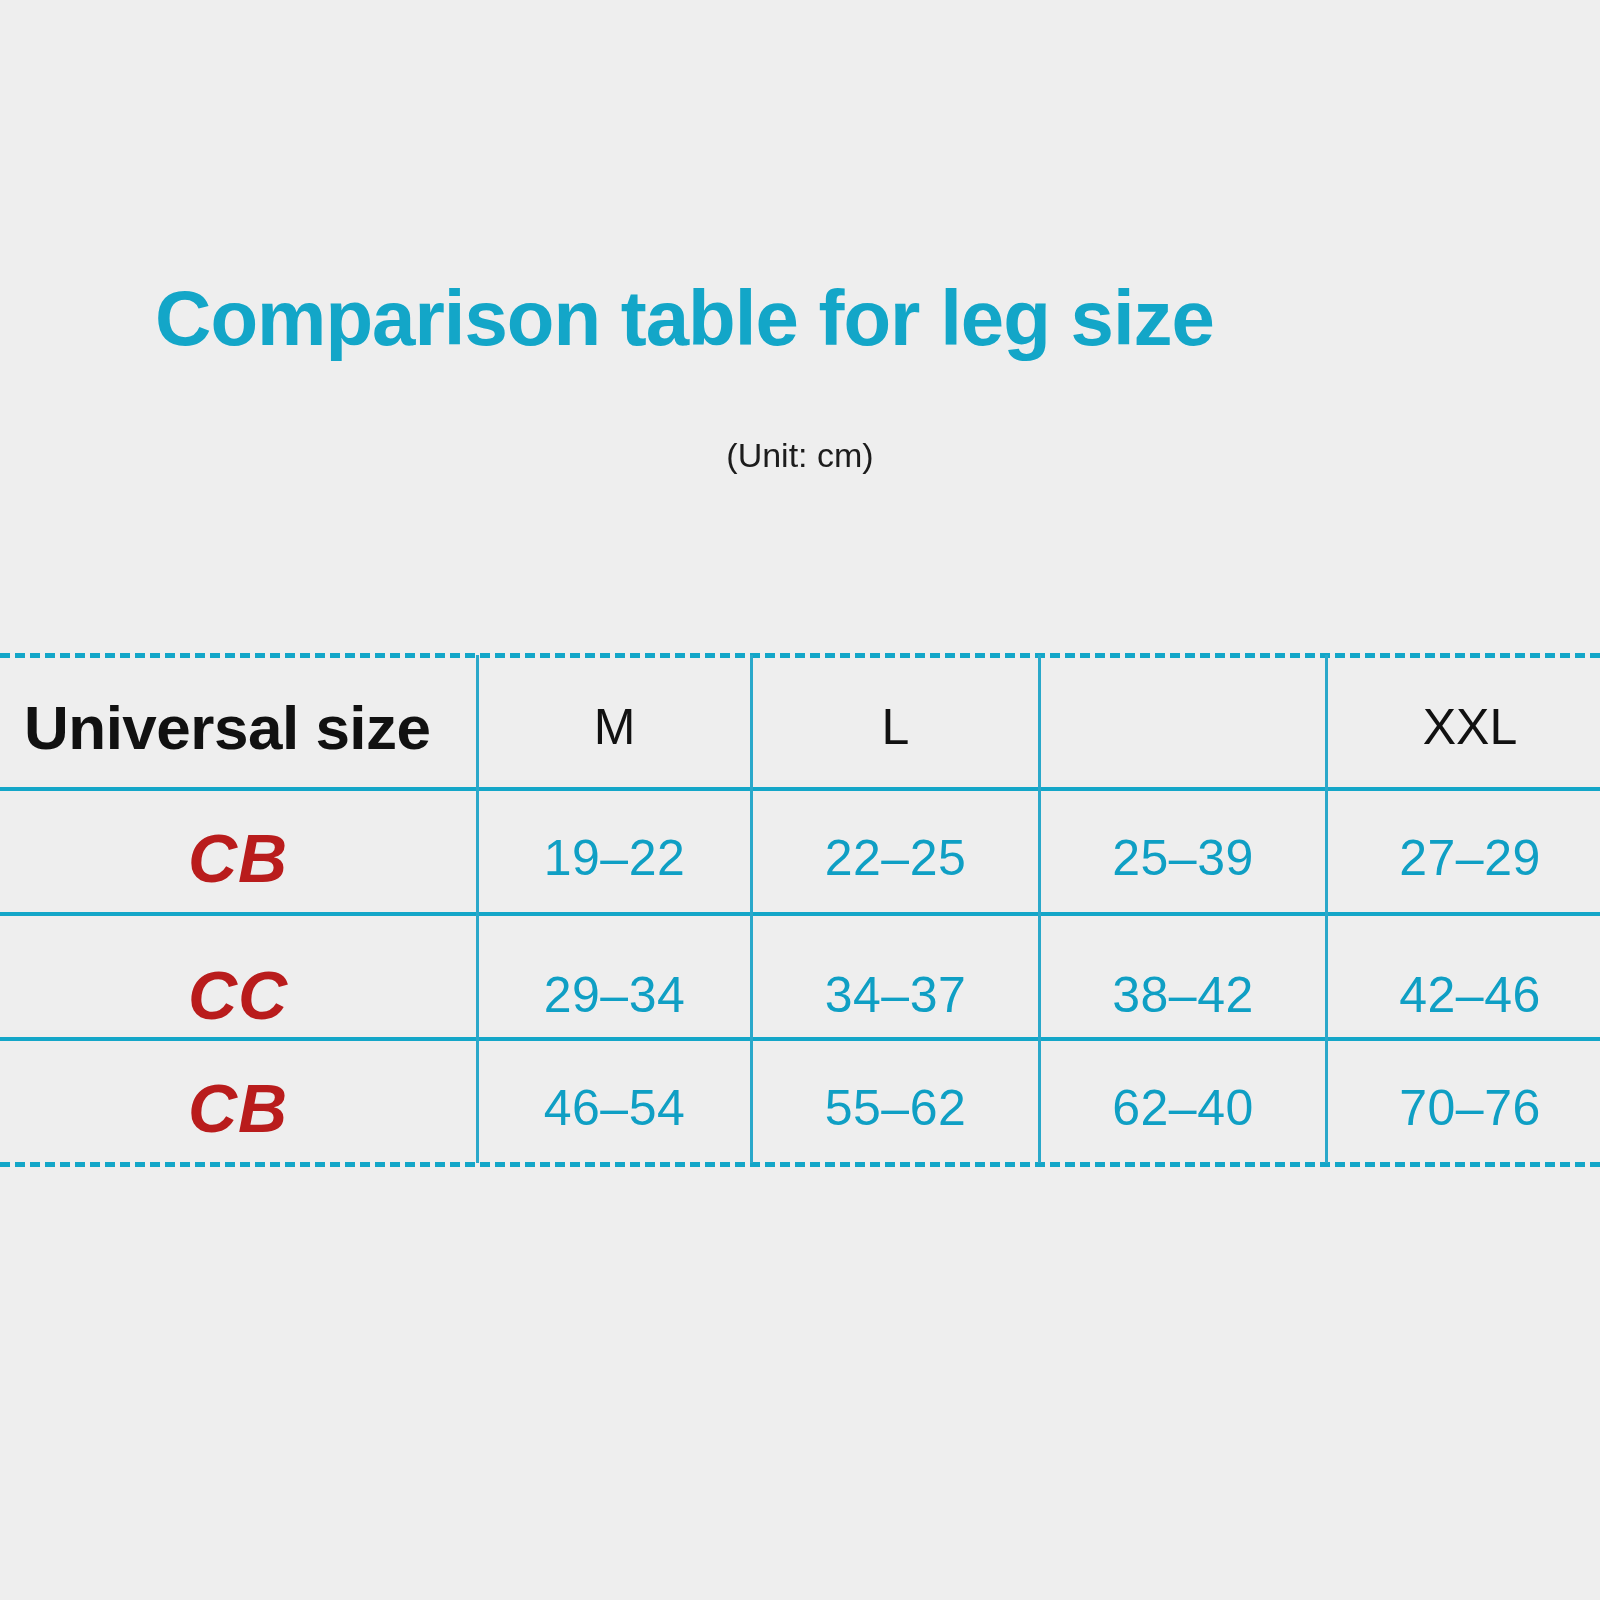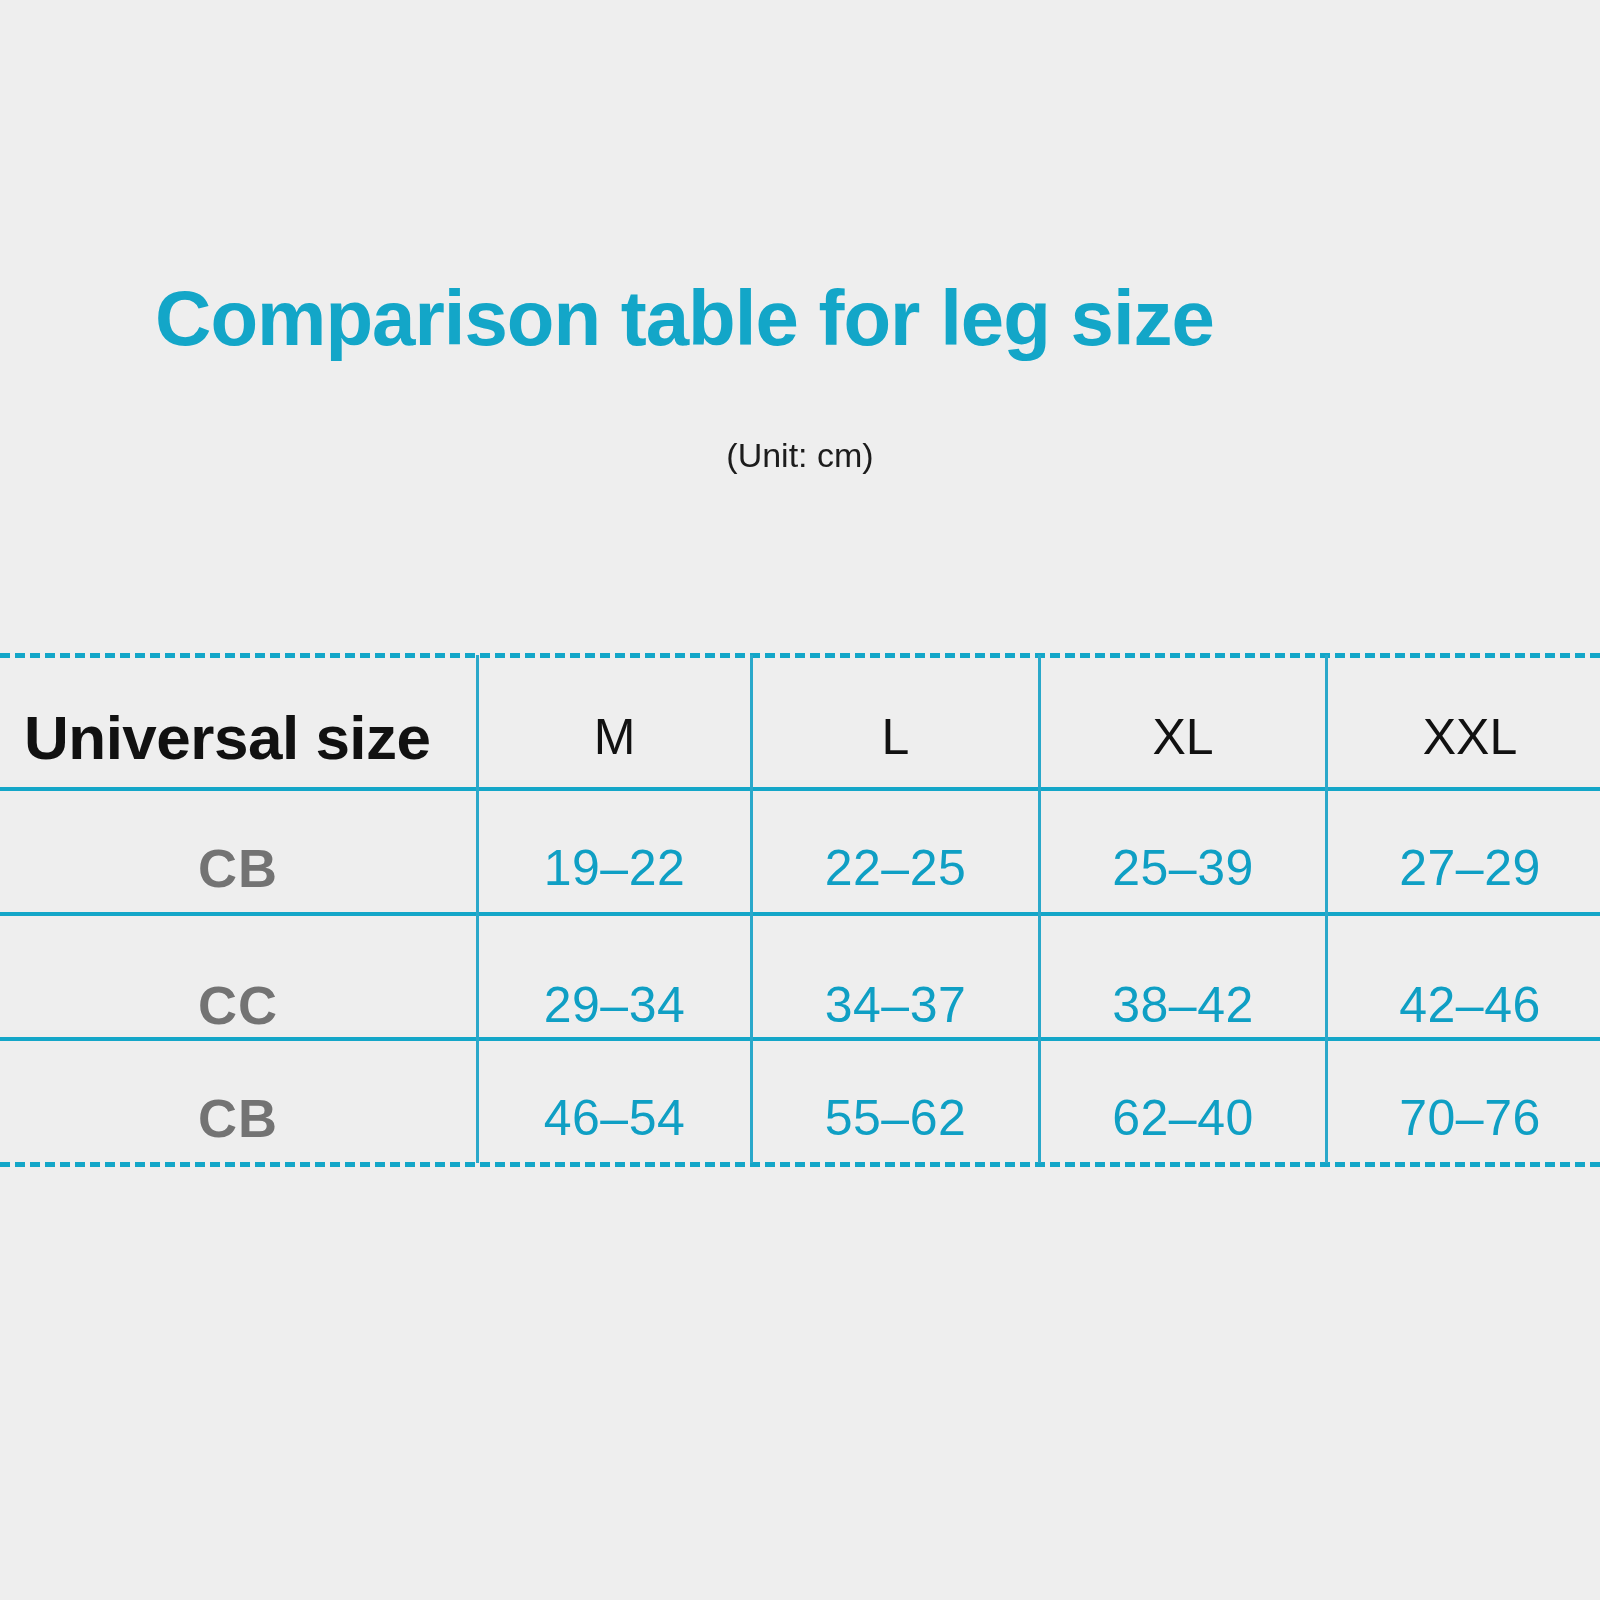--- a/index.html
+++ b/index.html
@@ -101,21 +101,21 @@
     left: 0;
     width: 1600px;
   }
   .row.head { top: 2px;   height: 132px; }
   .row.d1   { top: 138px; height: 121px; }
   .row.d2   { top: 263px; height: 145px; }
   .row.d3   { top: 388px; height: 121px; }
 
   .cell {
     position: absolute;
-    top: 16px;
+    top: 6px;
     height: 100%;
     display: flex;
     align-items: center;
     justify-content: center;
     white-space: nowrap;
   }
 
   
   .cell.col0 { left: 0;      width: 476px; }
   .cell.col1 { left: 479px;  width: 271px; }
@@ -139,24 +139,25 @@
   .row.head .cell.col4 {
     font-size: 50px;
     font-weight: 400;
     color: #111111;
   }
 
   
   .row.d1 .cell.col0,
   .row.d2 .cell.col0,
   .row.d3 .cell.col0 {
-    font-size: 54px;
+    font-size: 68px;
     font-weight: 700;
-    color: #737373;
+    color: #b91c1c;
     letter-spacing: 1px;
+    font-style: italic;
   }
   .row.d1 .cell:not(.col0),
   .row.d2 .cell:not(.col0),
   .row.d3 .cell:not(.col0) {
     font-size: 50px;
     font-weight: 400;
     color: #0f9fc4;
     letter-spacing: 0.5px;
   }
 </style>
@@ -179,21 +180,20 @@
 
     <div class="col-divider c1"></div>
     <div class="col-divider c2"></div>
     <div class="col-divider c3"></div>
     <div class="col-divider c4"></div>
 
     <div class="row head">
       <div class="cell col0">Universal size</div>
       <div class="cell col1">M</div>
       <div class="cell col2">L</div>
-      <div class="cell col3">XL</div>
       <div class="cell col4">XXL</div>
     </div>
 
     <div class="row d1">
       <div class="cell col0">CB</div>
       <div class="cell col1">19–22</div>
       <div class="cell col2">22–25</div>
       <div class="cell col3">25–39</div>
       <div class="cell col4">27–29</div>
     </div>

